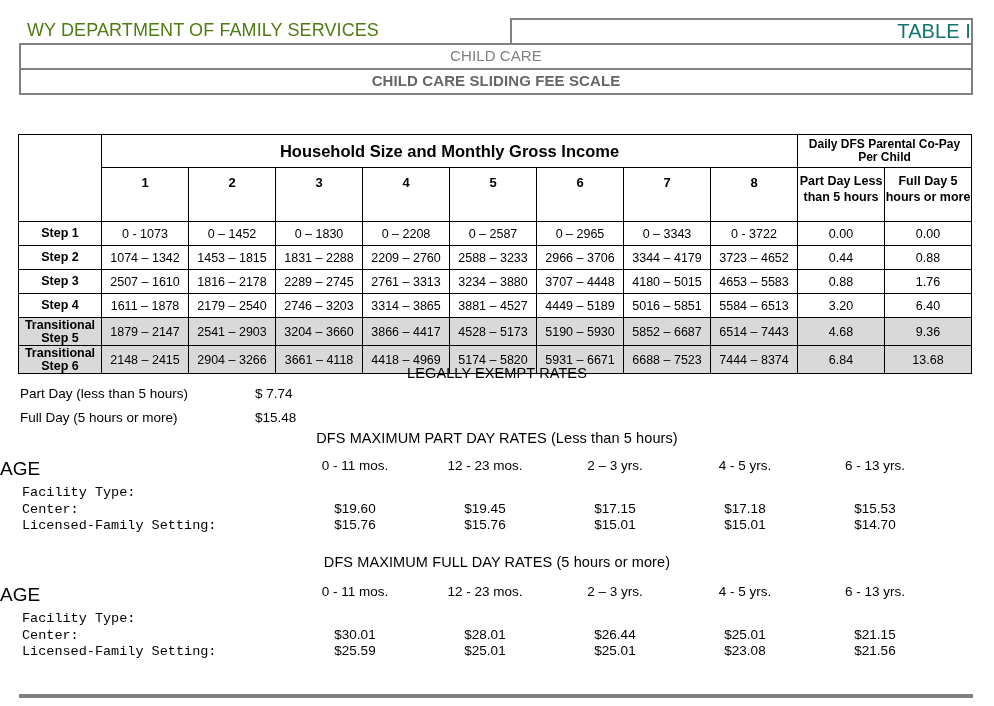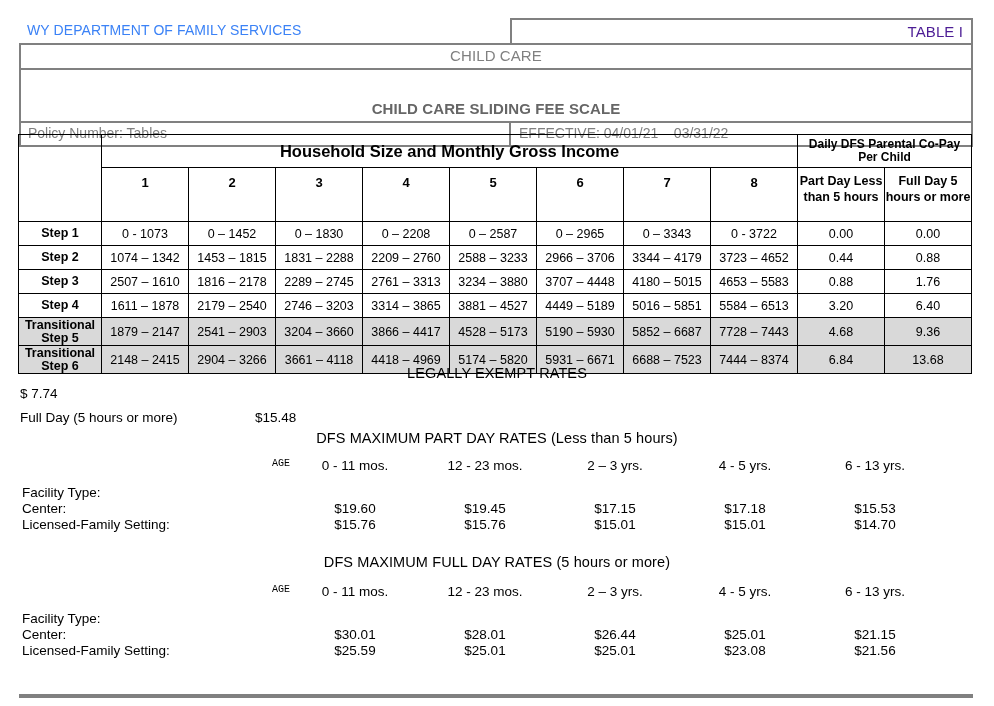--- a/index.html
+++ b/index.html
@@ -33,57 +33,55 @@
   }
   .hdr-row.boxed.first-boxed { border-top: 2px solid #808080; }
 
   .hdr-top {
     display: flex;
     align-items: stretch;
     height: 25px;
   }
   .hdr-top-left {
     flex: 0 0 491px;
-    color: #3b82f6;
-    font-size: 14px;
+    color: #4d7c0f;
+    font-size: 18px;
     line-height: 25px;
     padding-left: 8px;
     box-sizing: border-box;
     letter-spacing: 0.1px;
   }
   .hdr-top-right {
     flex: 1 1 auto;
     border: 2px solid #808080;
     border-bottom: none;
-    color: #4c1d95;
-    font-size: 15px;
+    color: #0f766e;
+    font-size: 20px;
     line-height: 23px;
     text-align: right;
-    padding-right: 8px;
     box-sizing: border-box;
     letter-spacing: 0.1px;
   }
 
   .hdr-cc {
     height: 23px;
     color: #808080;
     font-size: 15px;
     line-height: 21px;
     text-align: center;
     letter-spacing: 0.1px;
   }
   .hdr-scale {
     height: 23px;
     color: #666666;
     font-size: 15px;
     font-weight: bold;
     line-height: 21px;
     text-align: center;
     letter-spacing: 0.1px;
-    margin-top: 28px;
   }
   .hdr-policy {
     height: 24px;
   }
   .hdr-policy .pol-left {
     flex: 0 0 488px;
     color: #808080;
     font-size: 14px;
     line-height: 21px;
     padding-left: 7px;
@@ -170,27 +168,27 @@
   .exempt-row .lbl { width: 235px; }
   .exempt-row .val { width: 90px; }
 
   
   .rate-block { position: absolute; left: 0; width: 994px; font-size: 13.5px; }
   #part-day-block { top: 458px; }
   #full-day-block { top: 584px; }
 
   .rate-ages { display: flex; height: 22px; }
   .rate-ages .age-word {
-    width: 290px; text-align: right; font-size: 10px; font-family: Liberation Mono, monospace;
+    width: 290px; text-align: left; font-size: 19px;
   }
   .rate-ages .agecell { width: 130px; text-align: center; }
 
   .rate-facility { margin-top: 5px; }
   .rate-line { display: flex; height: 16px; align-items: baseline; }
-  .rate-line .rowlbl { width: 290px; padding-left: 22px; box-sizing: border-box; }
+  .rate-line .rowlbl { width: 290px; padding-left: 22px; box-sizing: border-box; font-family: Liberation Mono, monospace; }
   .rate-line .cell { width: 130px; text-align: center; }
 
   .bottom-rule {
     position: absolute;
     left: 19px;
     top: 694px;
     width: 954px;
     height: 4px;
     background: #808080;
   }
@@ -206,24 +204,20 @@
   </div>
 
   <div class="hdr-row boxed first-boxed">
     <div class="hdr-cc" style="width:100%">CHILD CARE</div>
   </div>
 
   <div class="hdr-row boxed">
     <div class="hdr-scale" style="width:100%">CHILD CARE SLIDING FEE SCALE</div>
   </div>
 
-  <div class="hdr-row boxed hdr-policy">
-    <div class="pol-left">Policy Number:  Tables</div>
-    <div class="pol-right">EFFECTIVE: 04/01/21 – 03/31/22</div>
-  </div>
 
 </div>
 
 <table class="fee-table">
   <thead>
     <tr>
       <td class="corner-blank" rowspan="2"></td>
       <td class="hh-head" colspan="8">Household Size and Monthly Gross Income</td>
       <td class="copay-head" colspan="2">Daily DFS Parental Co-Pay Per Child</td>
     </tr>
@@ -295,21 +289,21 @@
       </tr>
       <tr class="trans">
         <td class="step-label">Transitional Step 5</td>
         <td>1879 – 2147</td>
         <td>2541 – 2903</td>
         <td>3204 – 3660</td>
         <td>3866 – 4417</td>
         <td>4528  – 5173</td>
         <td>5190  – 5930</td>
         <td>5852 – 6687</td>
-        <td>7728 – 7443</td>
+        <td>6514 – 7443</td>
         <td class="cp">4.68</td>
         <td class="cp">9.36</td>
       </tr>
       <tr class="trans">
         <td class="step-label">Transitional Step 6</td>
         <td>2148 – 2415</td>
         <td>2904 – 3266</td>
         <td>3661 – 4118</td>
         <td>4418 – 4969</td>
         <td>5174 – 5820</td>
@@ -319,20 +313,21 @@
         <td class="cp">6.84</td>
         <td class="cp">13.68</td>
       </tr>
     </tbody>
 </table>
 
 <div class="section-title" id="legally-exempt-title">LEGALLY EXEMPT RATES</div>
 
 <div class="exempt-list" id="legally-exempt-list">
     <div class="exempt-row">
+      <div class="lbl">Part Day (less than 5 hours)</div>
       <div class="val">$ 7.74</div>
     </div>
     <div class="exempt-row">
       <div class="lbl">Full Day (5 hours or more)</div>
       <div class="val">$15.48</div>
     </div>
   </div>
 
 <div class="section-title" id="part-day-title">DFS MAXIMUM PART DAY RATES (Less than 5 hours)</div>
 

